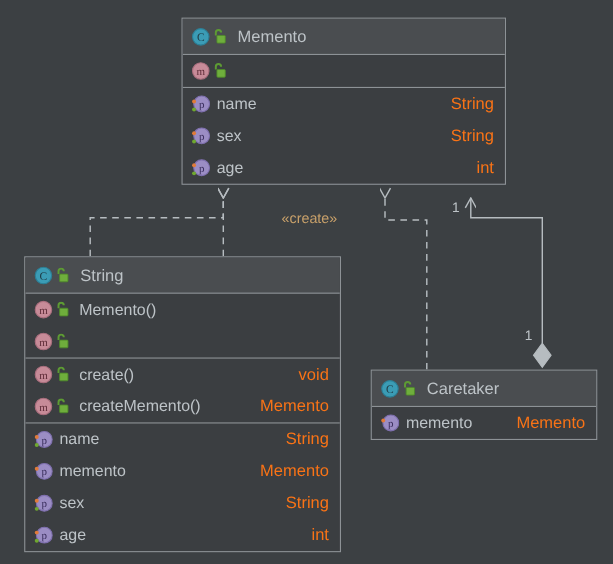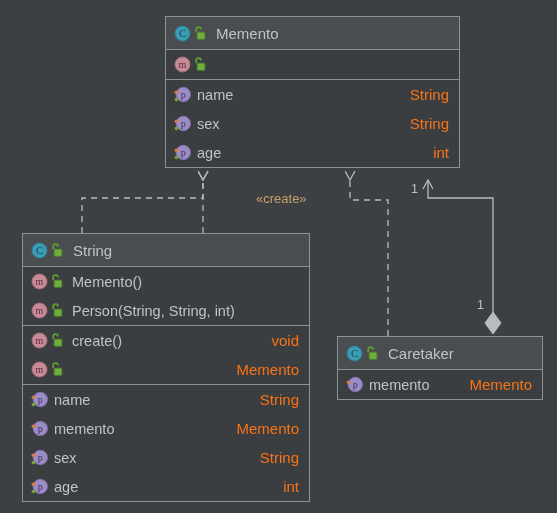--- a/index.html
+++ b/index.html
@@ -251,21 +251,20 @@
             <svg width="17" height="17" viewBox="0 0 17 17">
               <circle cx="8.5" cy="8.5" r="7.5" fill="#c78b98"></circle>
               <circle cx="8.5" cy="8.5" r="7.5" fill="none" stroke="#a96e7d" stroke-width="1"></circle>
               <text x="8.5" y="12.2" font-family="Liberation Serif, serif" font-size="10" fill="#5e2b37" text-anchor="middle">m</text>
             </svg>
           </span>
           <span class="lock"><svg width="13" height="15" viewBox="0 0 13 15">
               <path d="M 2.2,6.2 L 2.2,3.6 A 2.4,2.4 0 0 1 7.0,3.6" fill="none" stroke="#5d9b33" stroke-width="1.8"></path>
               <rect x="3.2" y="6.2" width="7.6" height="7" rx="0.8" fill="#6fae3c" stroke="#4f8a2a" stroke-width="0.8"></rect>
             </svg></span>
-          <span class="mem-name">Person(String, String, int)</span>
         </div>
       </div>
       <div class="section">
         <div class="member">
           <span class="ico">
             <svg width="17" height="17" viewBox="0 0 17 17">
               <circle cx="8.5" cy="8.5" r="7.5" fill="#c78b98"></circle>
               <circle cx="8.5" cy="8.5" r="7.5" fill="none" stroke="#a96e7d" stroke-width="1"></circle>
               <text x="8.5" y="12.2" font-family="Liberation Serif, serif" font-size="10" fill="#5e2b37" text-anchor="middle">m</text>
             </svg>
@@ -282,20 +281,21 @@
             <svg width="17" height="17" viewBox="0 0 17 17">
               <circle cx="8.5" cy="8.5" r="7.5" fill="#c78b98"></circle>
               <circle cx="8.5" cy="8.5" r="7.5" fill="none" stroke="#a96e7d" stroke-width="1"></circle>
               <text x="8.5" y="12.2" font-family="Liberation Serif, serif" font-size="10" fill="#5e2b37" text-anchor="middle">m</text>
             </svg>
           </span>
           <span class="lock"><svg width="13" height="15" viewBox="0 0 13 15">
               <path d="M 2.2,6.2 L 2.2,3.6 A 2.4,2.4 0 0 1 7.0,3.6" fill="none" stroke="#5d9b33" stroke-width="1.8"></path>
               <rect x="3.2" y="6.2" width="7.6" height="7" rx="0.8" fill="#6fae3c" stroke="#4f8a2a" stroke-width="0.8"></rect>
             </svg></span>
+          <span class="mem-name">createMemento()</span>
           <span class="mem-type">Memento</span>
         </div>
       </div>
       <div class="section">
         <div class="member">
           <span class="ico">
             <svg width="17" height="17" viewBox="0 0 17 17">
               <circle cx="9.3" cy="8.5" r="7.2" fill="#9b8dc4"></circle>
               <circle cx="9.3" cy="8.5" r="7.2" fill="none" stroke="#7e6fae" stroke-width="1"></circle>
               <text x="9.3" y="12.2" font-family="Liberation Serif, serif" font-size="10" fill="#3b2f5e" text-anchor="middle">p</text>

